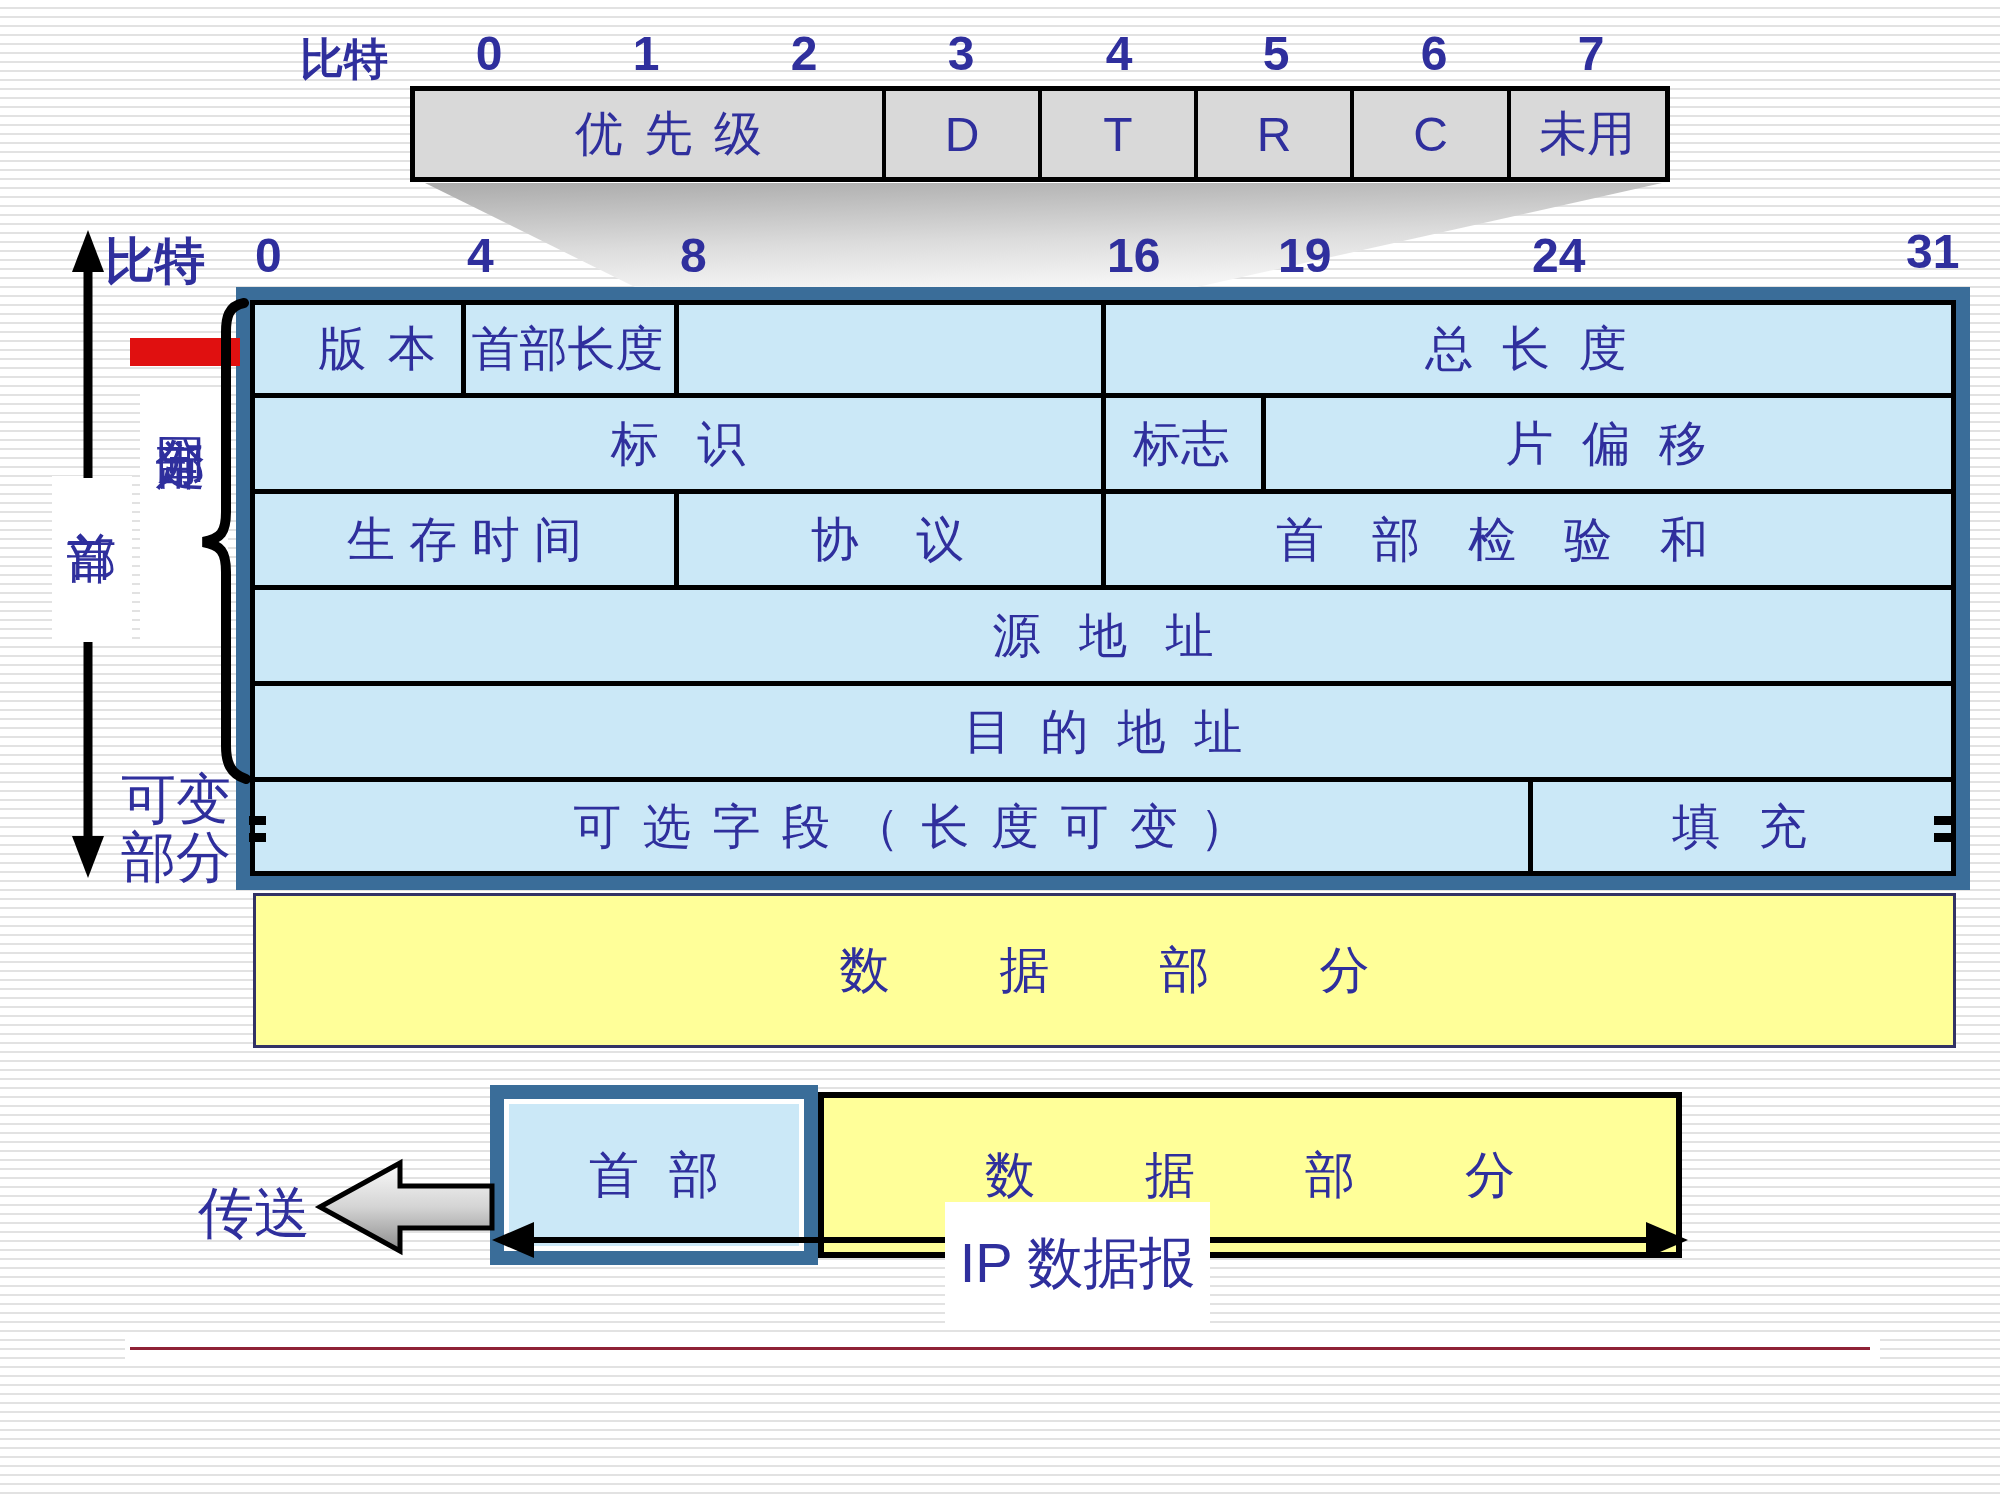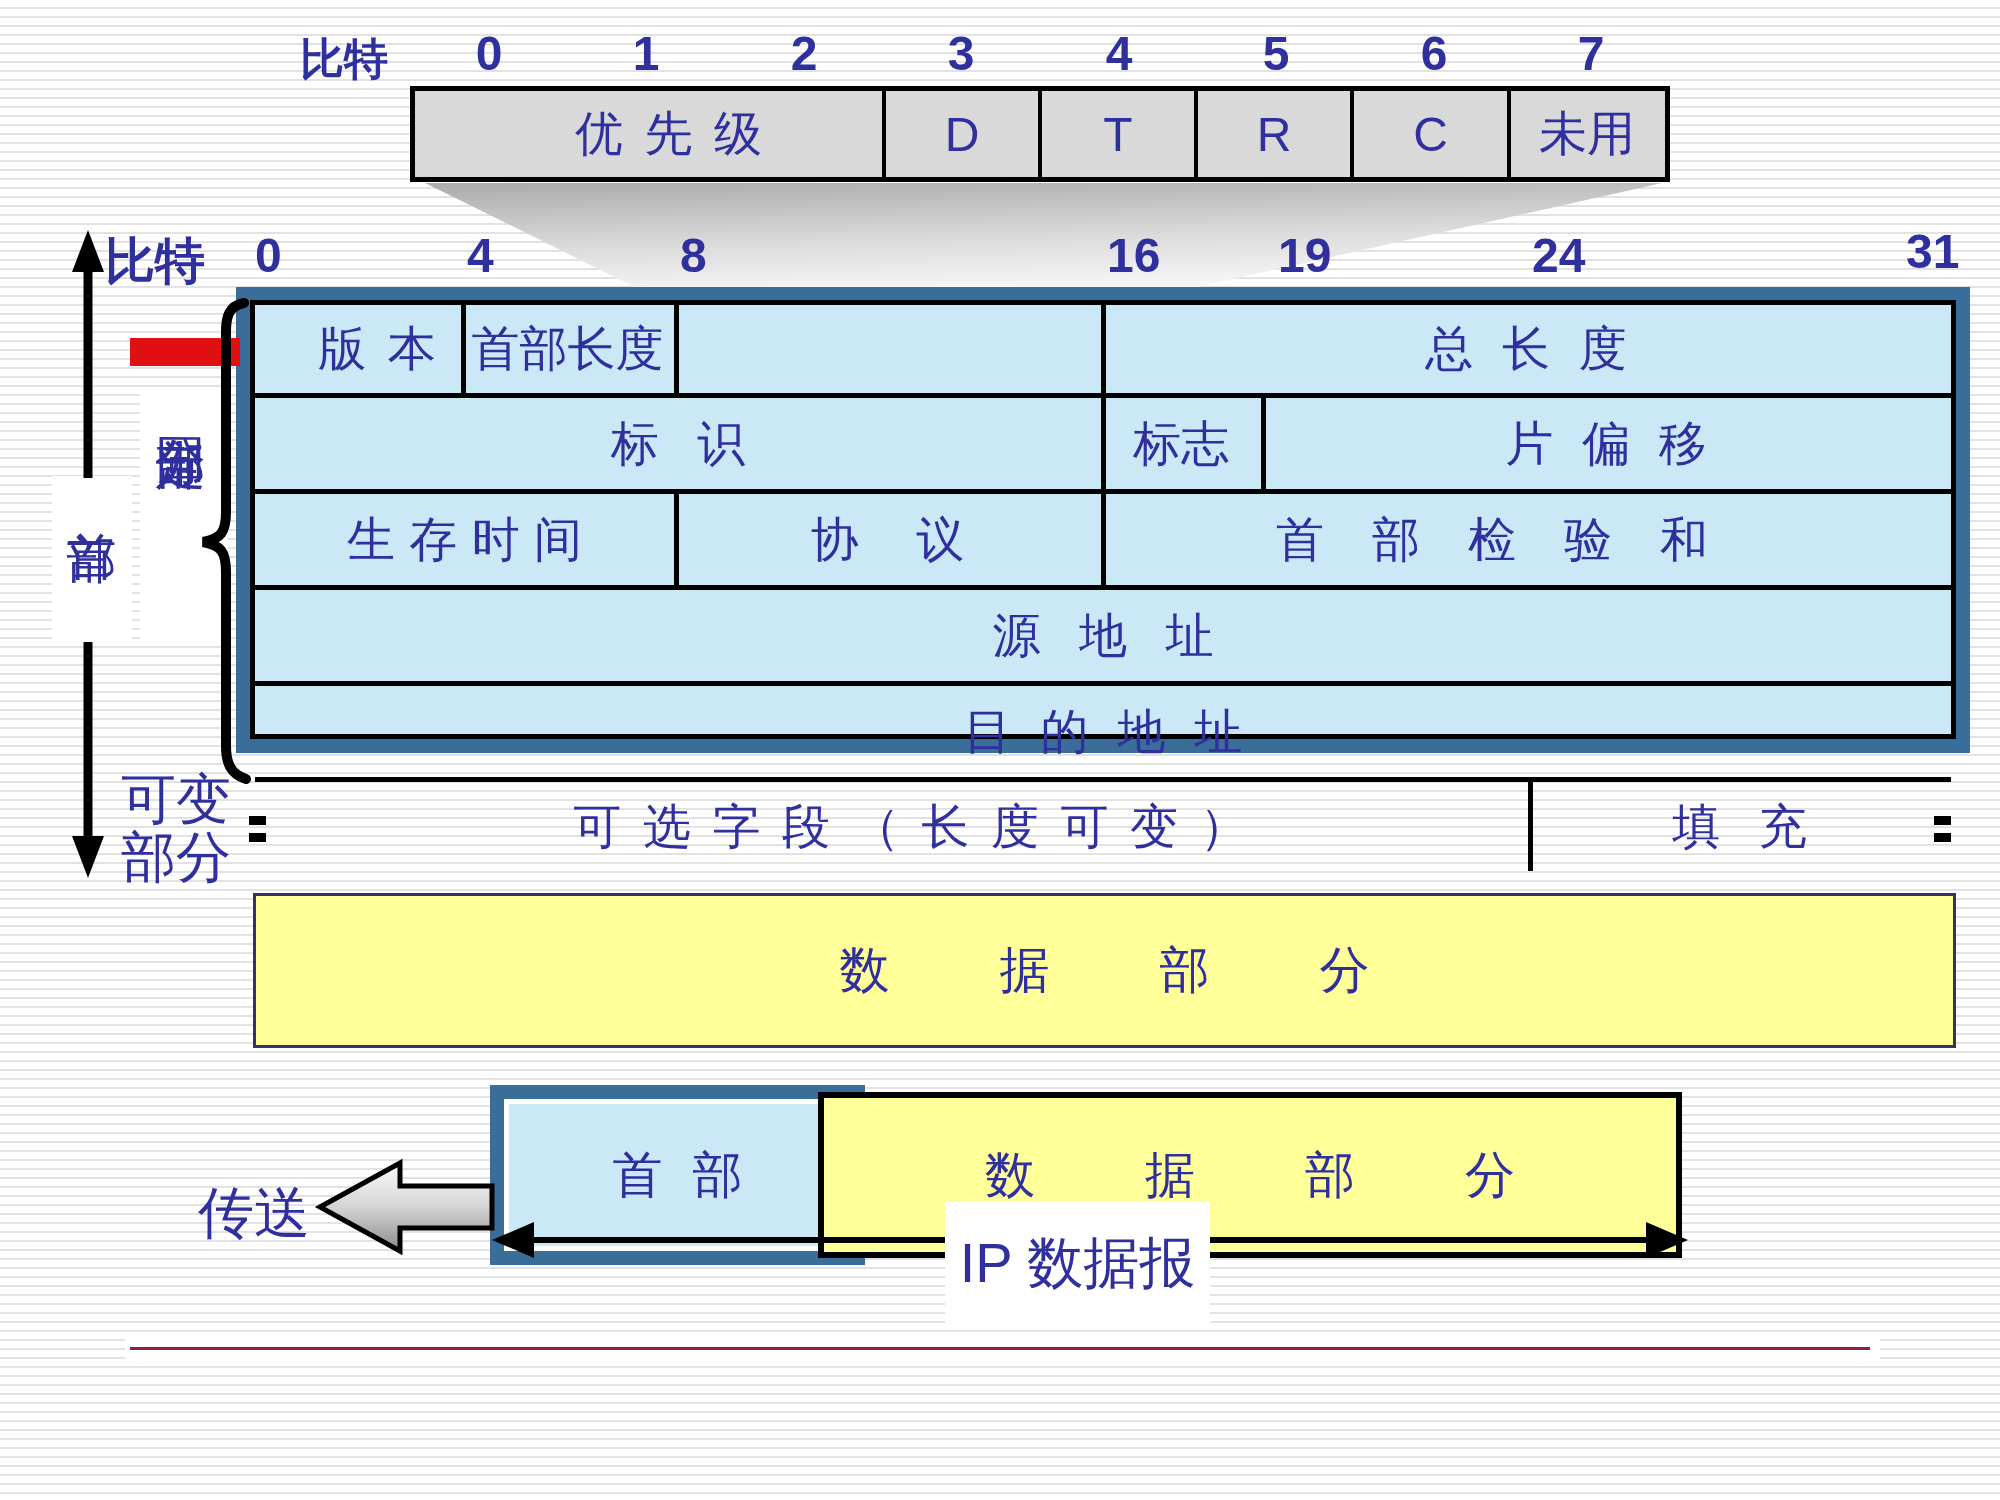--- a/index.html
+++ b/index.html
@@ -21,21 +21,21 @@
   .ls10{letter-spacing:1.0em;text-indent:1.0em;}
   .ls12{letter-spacing:1.2em;text-indent:1.2em;}
   .ls22{letter-spacing:2.2em;text-indent:2.2em;}
 
   
   .tosFrame{left:410px;top:86px;width:1260px;height:96px;background:#D9D9D9;border:5px solid #000;box-sizing:border-box;}
   .tosCell{position:absolute;top:0;height:86px;}
   .tosDiv{position:absolute;top:0;bottom:0;width:4px;background:#000;}
 
   
-  .tableFrame{left:236px;top:287px;width:1734px;height:466px;background:#3A6D99;}
+  .tableFrame{left:236px;top:287px;width:1734px;height:603px;background:#3A6D99;}
   .tableInner{position:absolute;left:14px;top:13px;right:14px;bottom:14px;background:#CBE8F7;border:5px solid #000;box-sizing:border-box;}
   .hDiv{position:absolute;left:0;right:0;height:5px;background:#000;}
   .vDiv{position:absolute;width:5px;background:#000;}
   .fieldCell{position:absolute;}
 
   
   .dataBox{left:253px;top:893px;width:1703px;height:155px;background:#FFFF99;border:3px solid #333366;box-sizing:border-box;}
   .bottomYellow{left:818px;top:1092px;width:864px;height:166px;background:#FFFF99;border:6px solid #000;box-sizing:border-box;}
 
   
@@ -189,21 +189,21 @@
 
   <g>
     <line x1="520" y1="1240" x2="1660" y2="1240" stroke="#000" stroke-width="6"></line>
     <polygon points="492,1240 534,1222 534,1258" fill="#000"></polygon>
     <polygon points="1688,1240 1646,1222 1646,1258" fill="#000"></polygon>
   </g>
 </svg>
 
 <div class="abs navy" style="left:198px;top:1176px;font-size:56px;z-index:5;">传送</div>
 
-<div class="abs hdrBox" style="z-index:3;padding-left:47px;">
+<div class="abs hdrBox" style="z-index:3;">
   <div class="hdrBoxWhite">
     <div class="hdrBoxBlue cellText ls6" style="position:absolute;font-size:50px;">首部</div>
   </div>
 </div>
 
 <div class="abs bottomYellow cellText ls22" style="z-index:3;font-size:50px;">数据部分</div>
 
 <div class="abs whitePatch" style="left:945px;top:1202px;width:265px;height:126px;z-index:5;"></div>
 <div class="abs navy" style="left:945px;top:1226px;width:265px;font-size:56px;text-align:center;z-index:6;white-space:nowrap;">IP 数据报</div>
 

